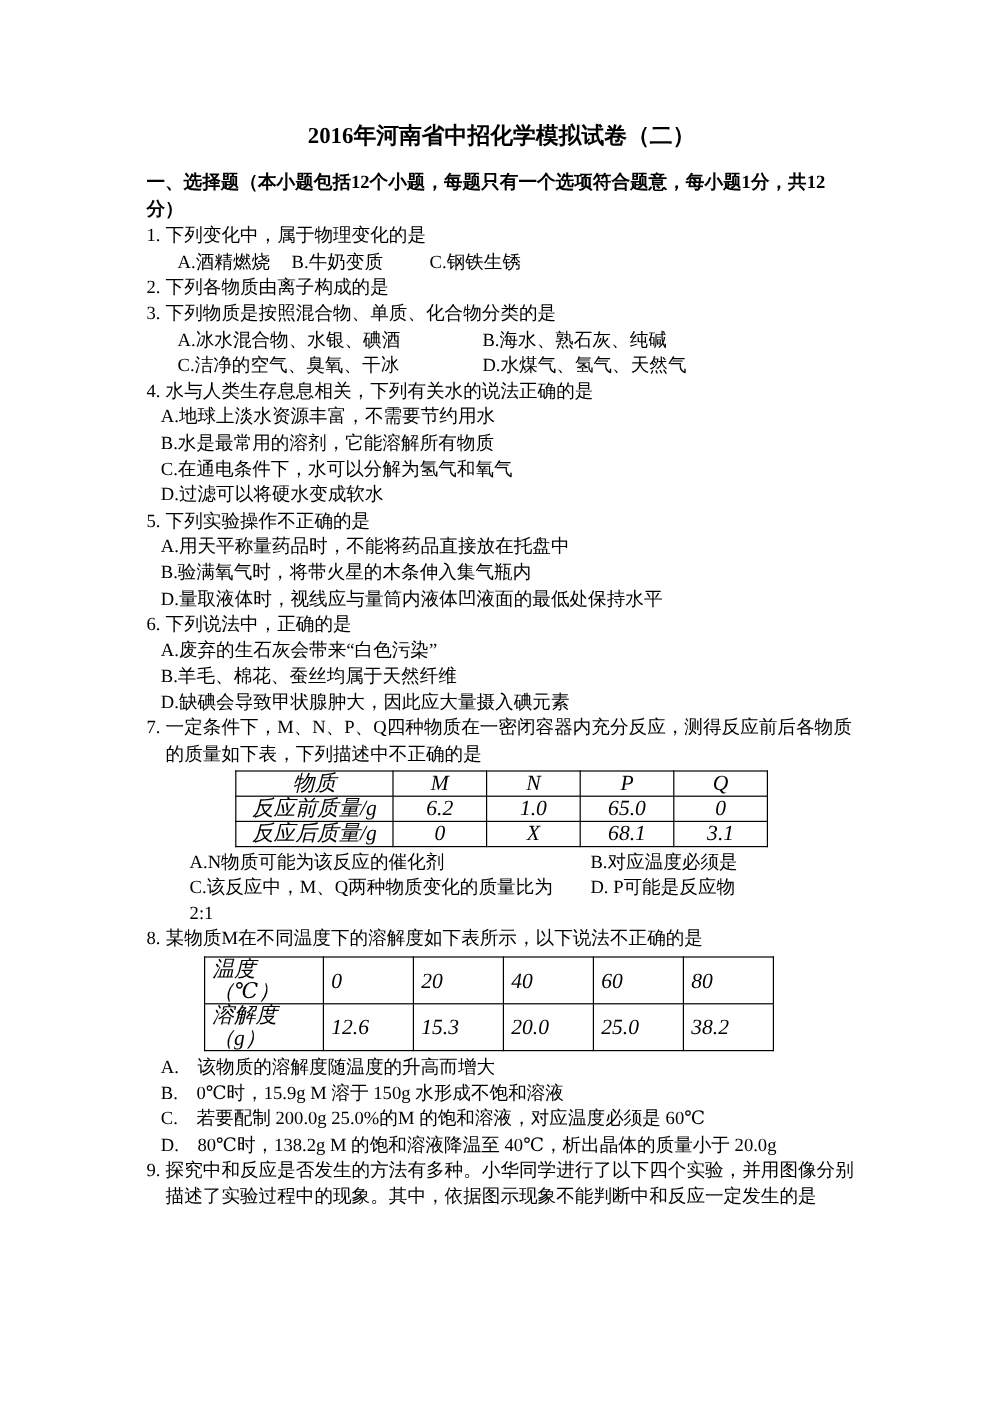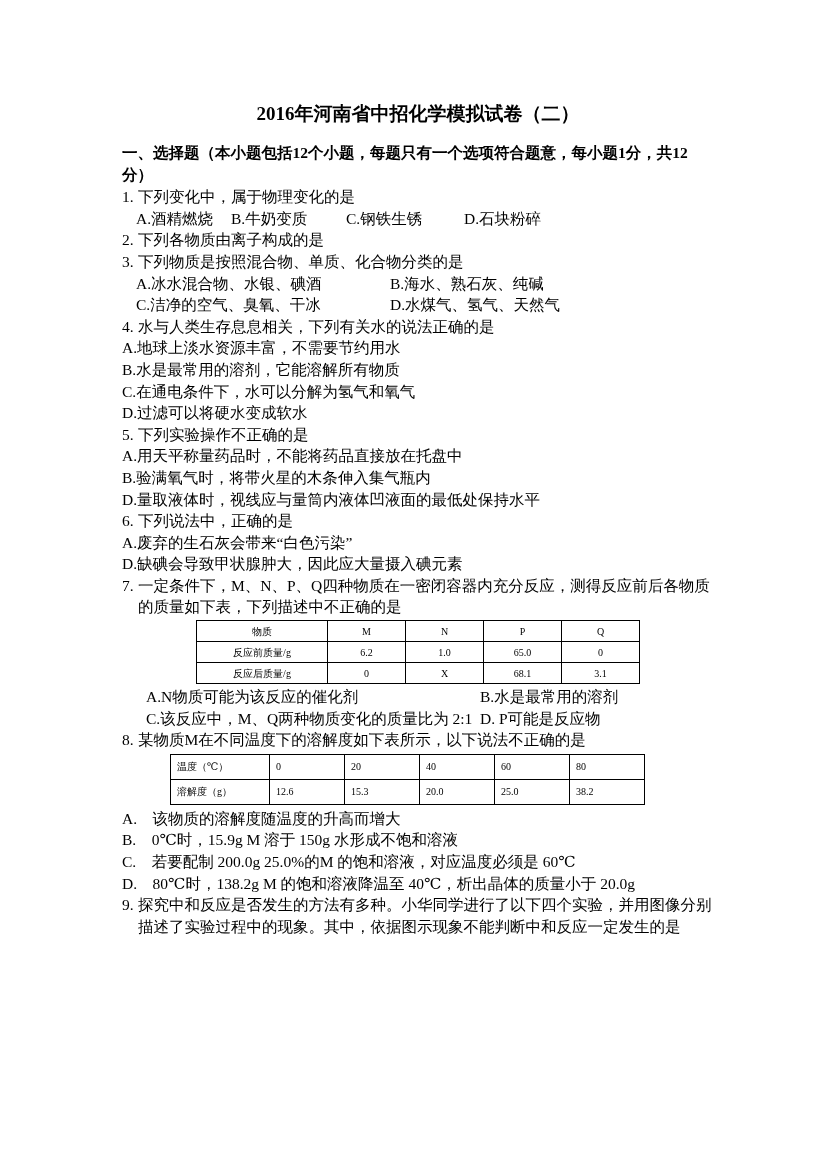--- a/index.html
+++ b/index.html
@@ -46,27 +46,28 @@
   .opts-2 {
     display: grid;
     grid-template-columns: 254px auto;
     margin-left: 14px;
   }
   .opts-2w {
     display: grid;
     grid-template-columns: 334px auto;
     margin-left: 24px;
   }
-  .opt, .opt-line, .opt-line-w { white-space: pre-wrap; }
+  .opt, .opt-line, .opt-line-w { white-space: pre-wrap; margin-left: 12px; }
   .opt-line { }
   .opt-line-w { }
   table {
     border-collapse: collapse;
-    font-size: 10px;
+    font-size: 18px;
     line-height: 19px;
+    font-style: italic;
   }
   td { border: 1px solid #000000; }
   .q7-table { margin: 2px 0 2px 74px; }
   .q7-table td {
     width: 69px;
     height: 20px;
     text-align: center;
     padding: 0 4px;
   }
   .q7-table td.label { width: 122px; }
@@ -91,21 +92,20 @@
 
     <div class="question">
       <div class="stem">
         <span class="qnum">1.</span>
         <span class="stem-text">下列变化中，属于物理变化的是</span>
       </div>
       <div class="opts-4">
         <span class="opt">A.酒精燃烧</span>
         <span class="opt">B.牛奶变质</span>
         <span class="opt">C.钢铁生锈</span>
-        <span class="opt">D.石块粉碎</span>
       </div>
     </div>
 
     <div class="question">
       <div class="stem">
         <span class="qnum">2.</span>
         <span class="stem-text">下列各物质由离子构成的是</span>
       </div>
     </div>
 
@@ -147,20 +147,21 @@
       </div>
     </div>
 
     <div class="question">
       <div class="stem">
         <span class="qnum">6.</span>
         <span class="stem-text">下列说法中，正确的是</span>
       </div>
       <div>
         <div class="opt-line">A.废弃的生石灰会带来“白色污染”</div>
+        <div class="opt-line">B.羊毛、棉花、蚕丝均属于天然纤维</div>
         <div class="opt-line">D.缺碘会导致甲状腺肿大，因此应大量摄入碘元素</div>
       </div>
     </div>
 
     <div class="question">
       <div class="stem">
         <span class="qnum">7.</span>
         <span class="stem-text">一定条件下，M、N、P、Q四种物质在一密闭容器内充分反应，测得反应前后各物质的质量如下表，下列描述中不正确的是</span>
       </div>
       <table class="q7-table">
@@ -183,21 +184,21 @@
             <td class="label">反应后质量/g</td>
             <td>0</td>
             <td>X</td>
             <td>68.1</td>
             <td>3.1</td>
           </tr>
         </tbody>
       </table>
       <div class="opts-2w">
         <span class="opt">A.N物质可能为该反应的催化剂</span>
-        <span class="opt">B.水是最常用的溶剂</span>
+        <span class="opt">B.对应温度必须是</span>
         <span class="opt">C.该反应中，M、Q两种物质变化的质量比为 2:1</span>
         <span class="opt">D. P可能是反应物</span>
       </div>
     </div>
 
     <div class="question">
       <div class="stem">
         <span class="qnum">8.</span>
         <span class="stem-text">某物质M在不同温度下的溶解度如下表所示，以下说法不正确的是</span>
       </div>

